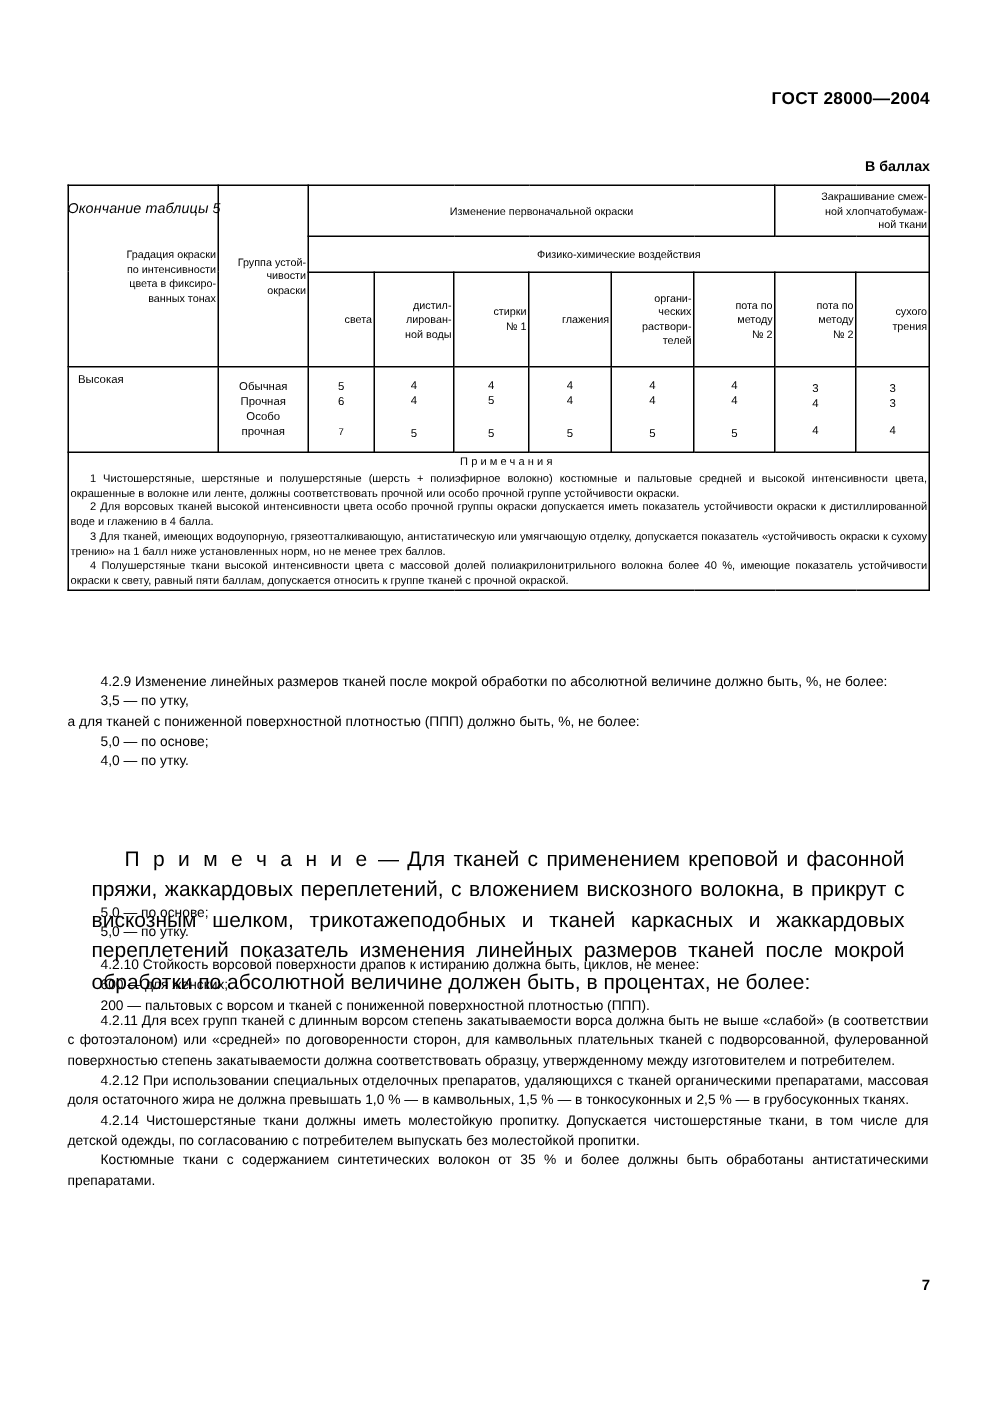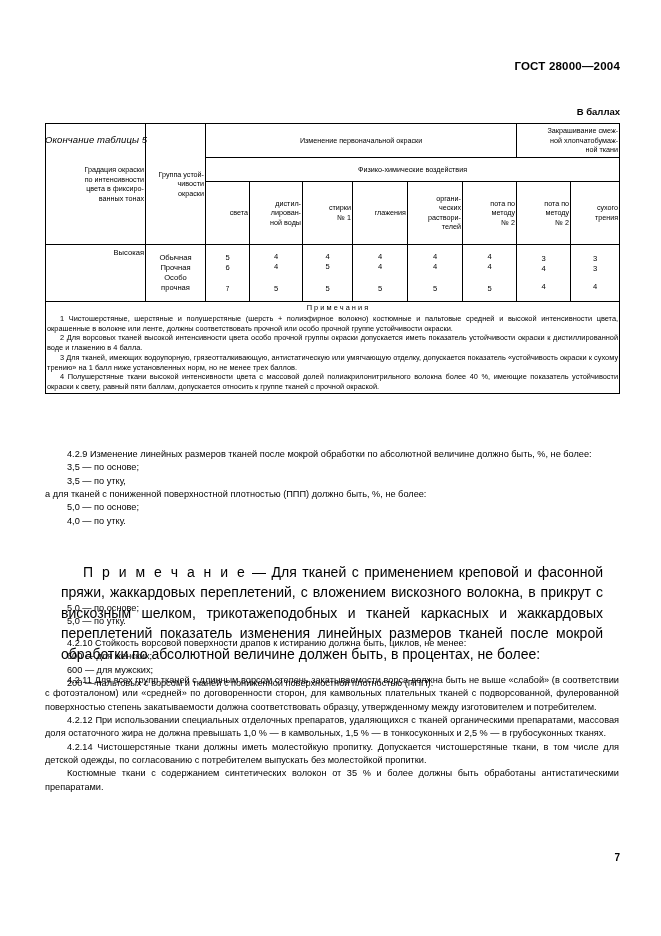--- a/index.html
+++ b/index.html
@@ -62,21 +62,21 @@
     font-size: 7.2px;
   }
   table.gost td {
     border: 1px solid #000;
     text-align: center;
     vertical-align: middle;
     padding: 1px 1px;
     line-height: 1.32;
   }
   table.gost td.lead {
-    text-align: right;
+    text-align: left;
     padding-left: 6px;
     vertical-align: top;
   }
   .hdr-tall { height: 118px; }
   .stack { display: block; text-align: right; }
   .stack span { display: block; }
 
   .datacell {
     vertical-align: top;
     padding-top: 3px;
@@ -329,40 +329,38 @@
             <span class="note-p">3  Для тканей, имеющих водоупорную, грязеотталкивающую, антистатическую или умягчающую отделку, допускается показатель «устойчивость окраски к сухому трению» на 1 балл ниже установленных норм, но не менее трех баллов.</span>
             <span class="note-p">4  Полушерстяные ткани высокой интенсивности цвета с массовой долей полиакрилонитрильного волокна более 40 %, имеющие показатель устойчивости окраски к свету, равный пяти баллам, допускается относить к группе тканей с прочной окраской.</span>
           </td>
         </tr>
       </tbody>
     </table>
   </div>
 
   <div class="body-text" style="top:448px">
     <span class="para">4.2.9  Изменение линейных размеров тканей после мокрой обработки по абсолютной величине должно быть, %, не более:</span>
-    <span class="para-item">3,5 — по основе;</span>
     <span class="para-item">3,5 — по утку,</span>
     <span class="para-flat">а для тканей с пониженной поверхностной плотностью (ППП) должно быть, %, не более:</span>
     <span class="para-item">5,0 — по основе;</span>
     <span class="para-item">4,0 — по утку.</span>
   </div>
 
   <div class="body-text" style="top:546px">
     <span class="note-inline"><span class="sp-letter">П р и м е ч а н и е</span><span>  — Для тканей с применением креповой и фасонной пряжи, жаккардовых переплетений, с вложением вискозного волокна, в прикрут с вискозным шелком, трикотажеподобных и тканей каркасных и жаккардовых переплетений показатель изменения линейных размеров тканей после мокрой обработки по абсолютной величине должен быть, в процентах, не более:</span></span>
   </div>
 
   <div class="body-text" style="top:602px">
     <span class="para-item">5,0 — по основе;</span>
     <span class="para-item">5,0 — по утку.</span>
   </div>
 
   <div class="body-text" style="top:637px">
     <span class="para">4.2.10  Стойкость ворсовой поверхности драпов к истиранию должна быть, циклов, не менее:</span>
     <span class="para-item">600 — для женских;</span>
-    <span class="para-item">600 — для мужских;</span>
     <span class="para-item">200 — пальтовых с ворсом и тканей с пониженной поверхностной плотностью (ППП).</span>
   </div>
 
   <div class="body-text" style="top:674px">
     <span class="para">4.2.11  Для всех групп тканей с длинным ворсом степень закатываемости ворса должна быть не выше «слабой» (в соответствии с фотоэталоном) или «средней» по договоренности сторон, для камвольных плательных тканей с подворсованной, фулерованной поверхностью степень закатываемости должна соответствовать образцу, утвержденному между изготовителем и потребителем.</span>
     <span class="para">4.2.12  При использовании специальных отделочных препаратов, удаляющихся с тканей органическими препаратами, массовая доля остаточного жира не должна превышать 1,0 % — в камвольных, 1,5 % — в тонкосуконных и 2,5 % — в грубосуконных тканях.</span>
     <span class="para">4.2.14  Чистошерстяные ткани должны иметь молестойкую пропитку. Допускается чистошерстяные ткани, в том числе для детской одежды, по согласованию с потребителем выпускать без молестойкой пропитки.</span>
     <span class="spacer-s"></span>
     <span class="para">Костюмные ткани с содержанием синтетических волокон от 35 % и более должны быть обработаны антистатическими препаратами.</span>
   </div>

